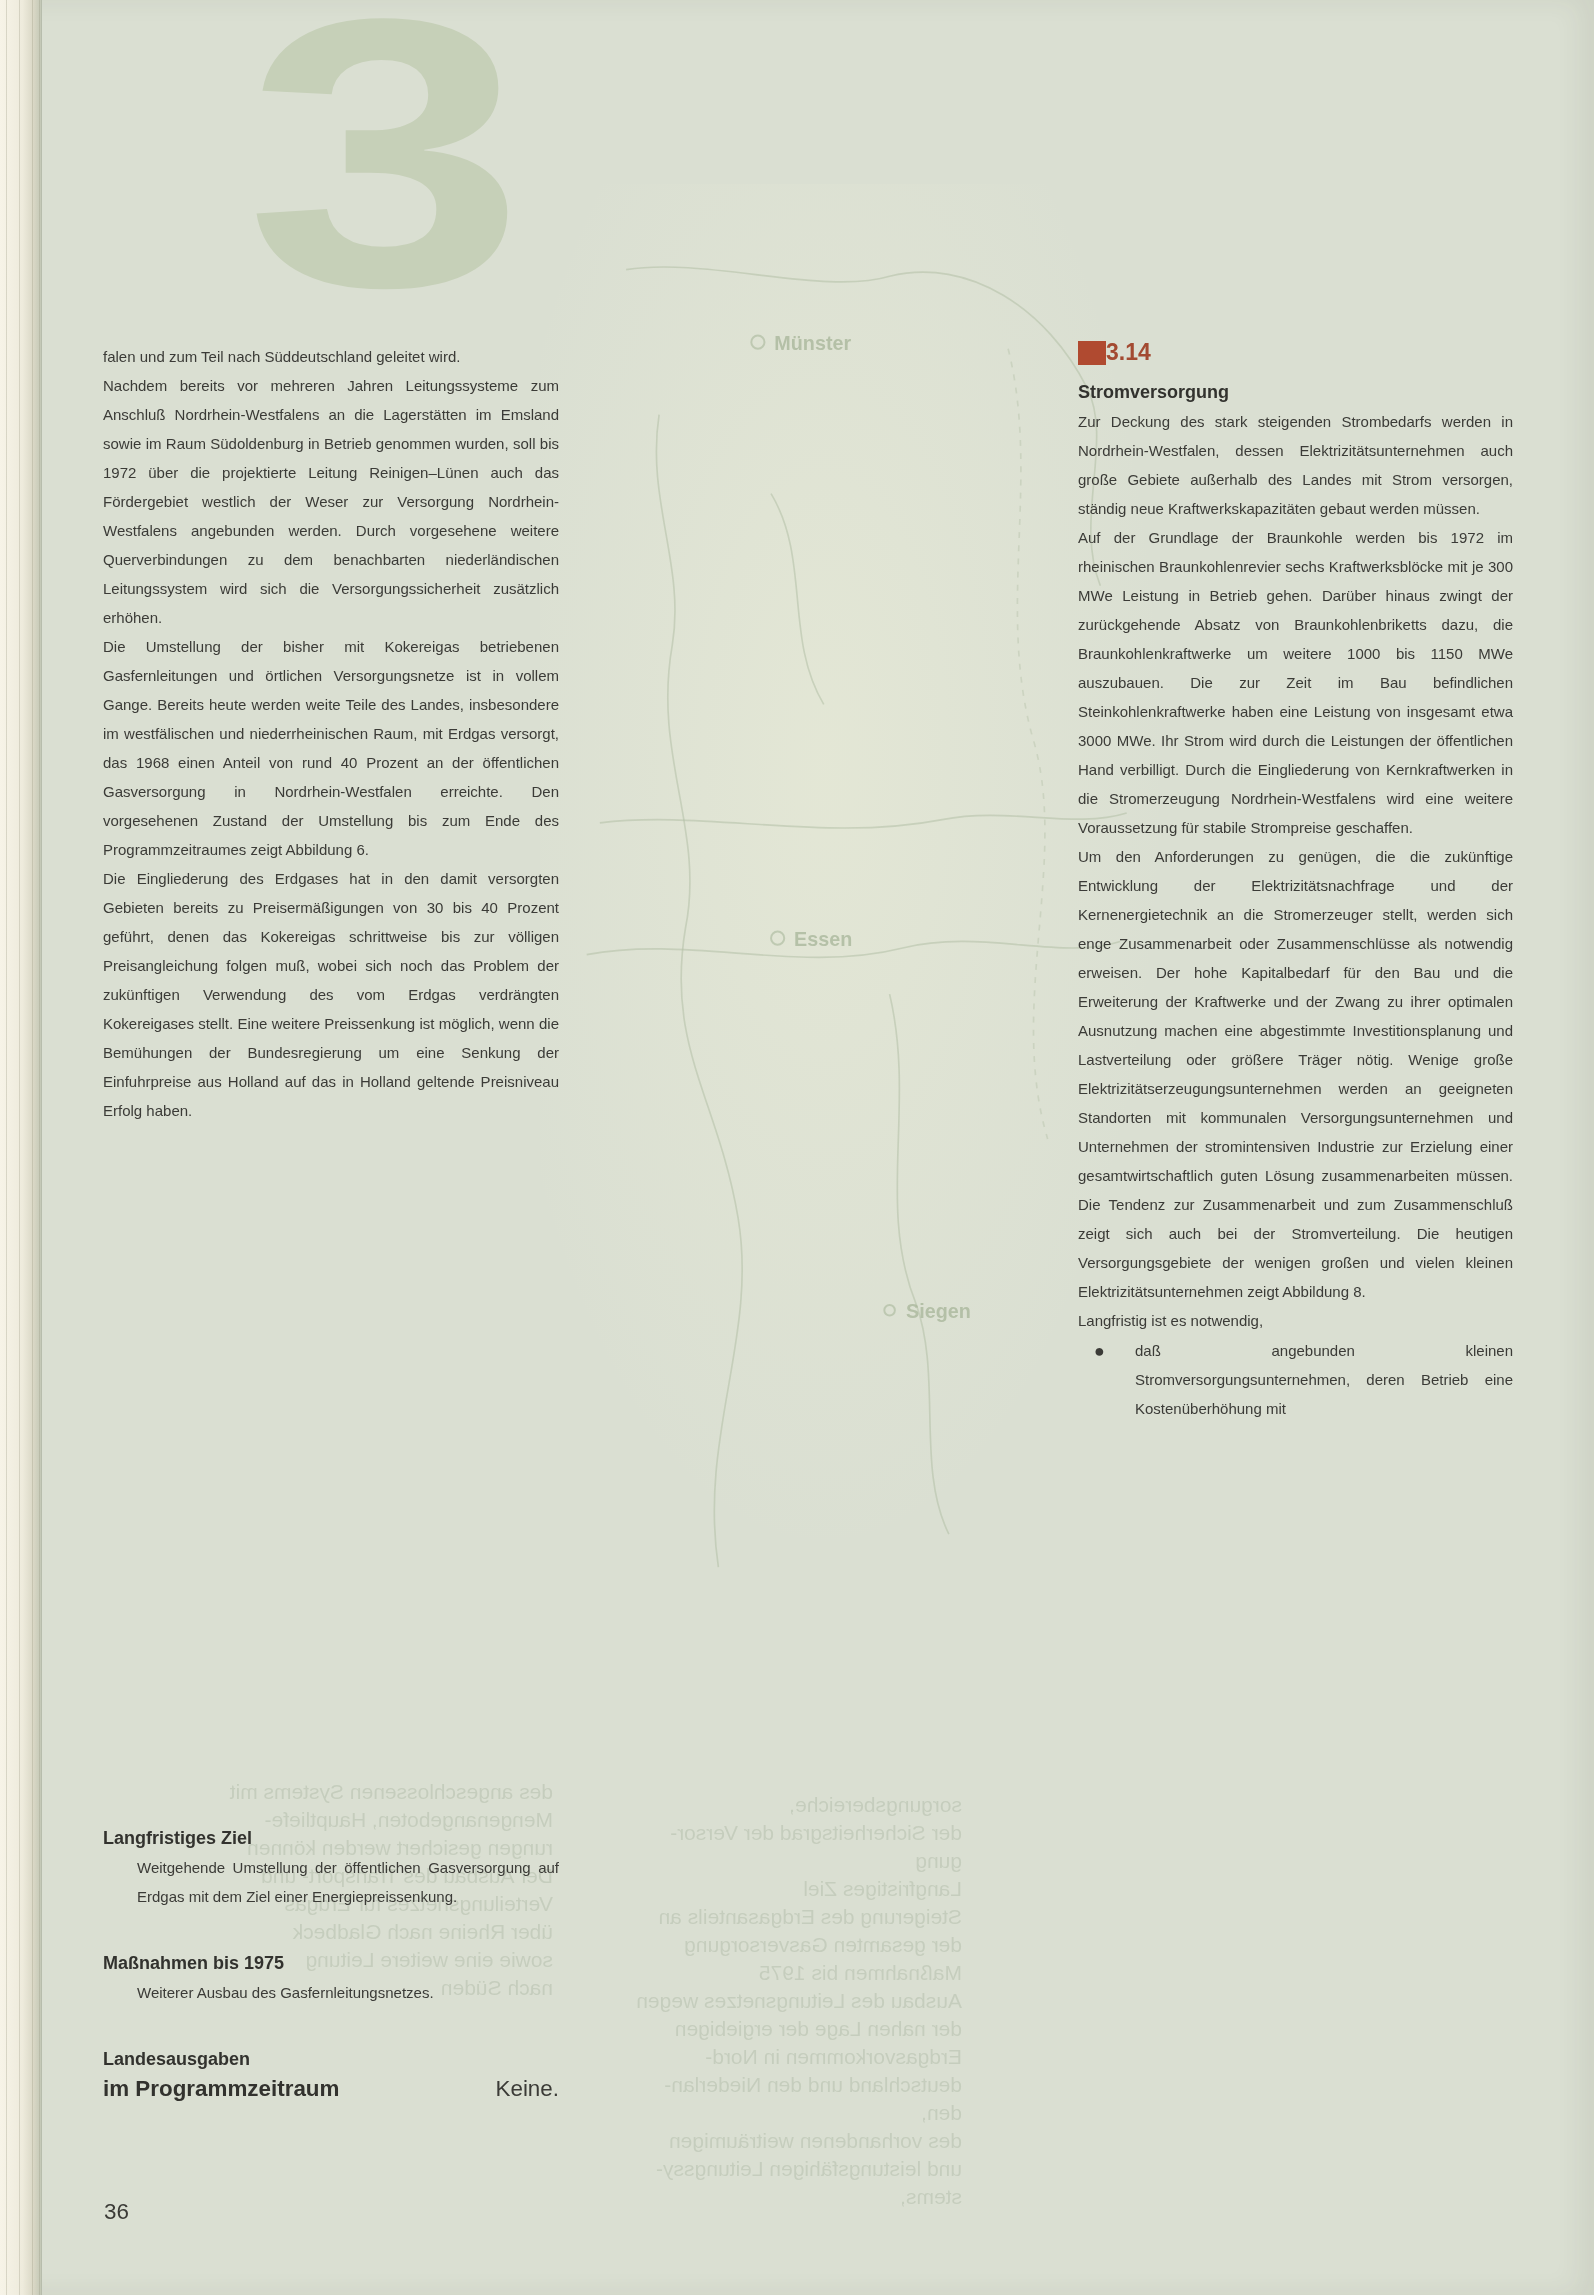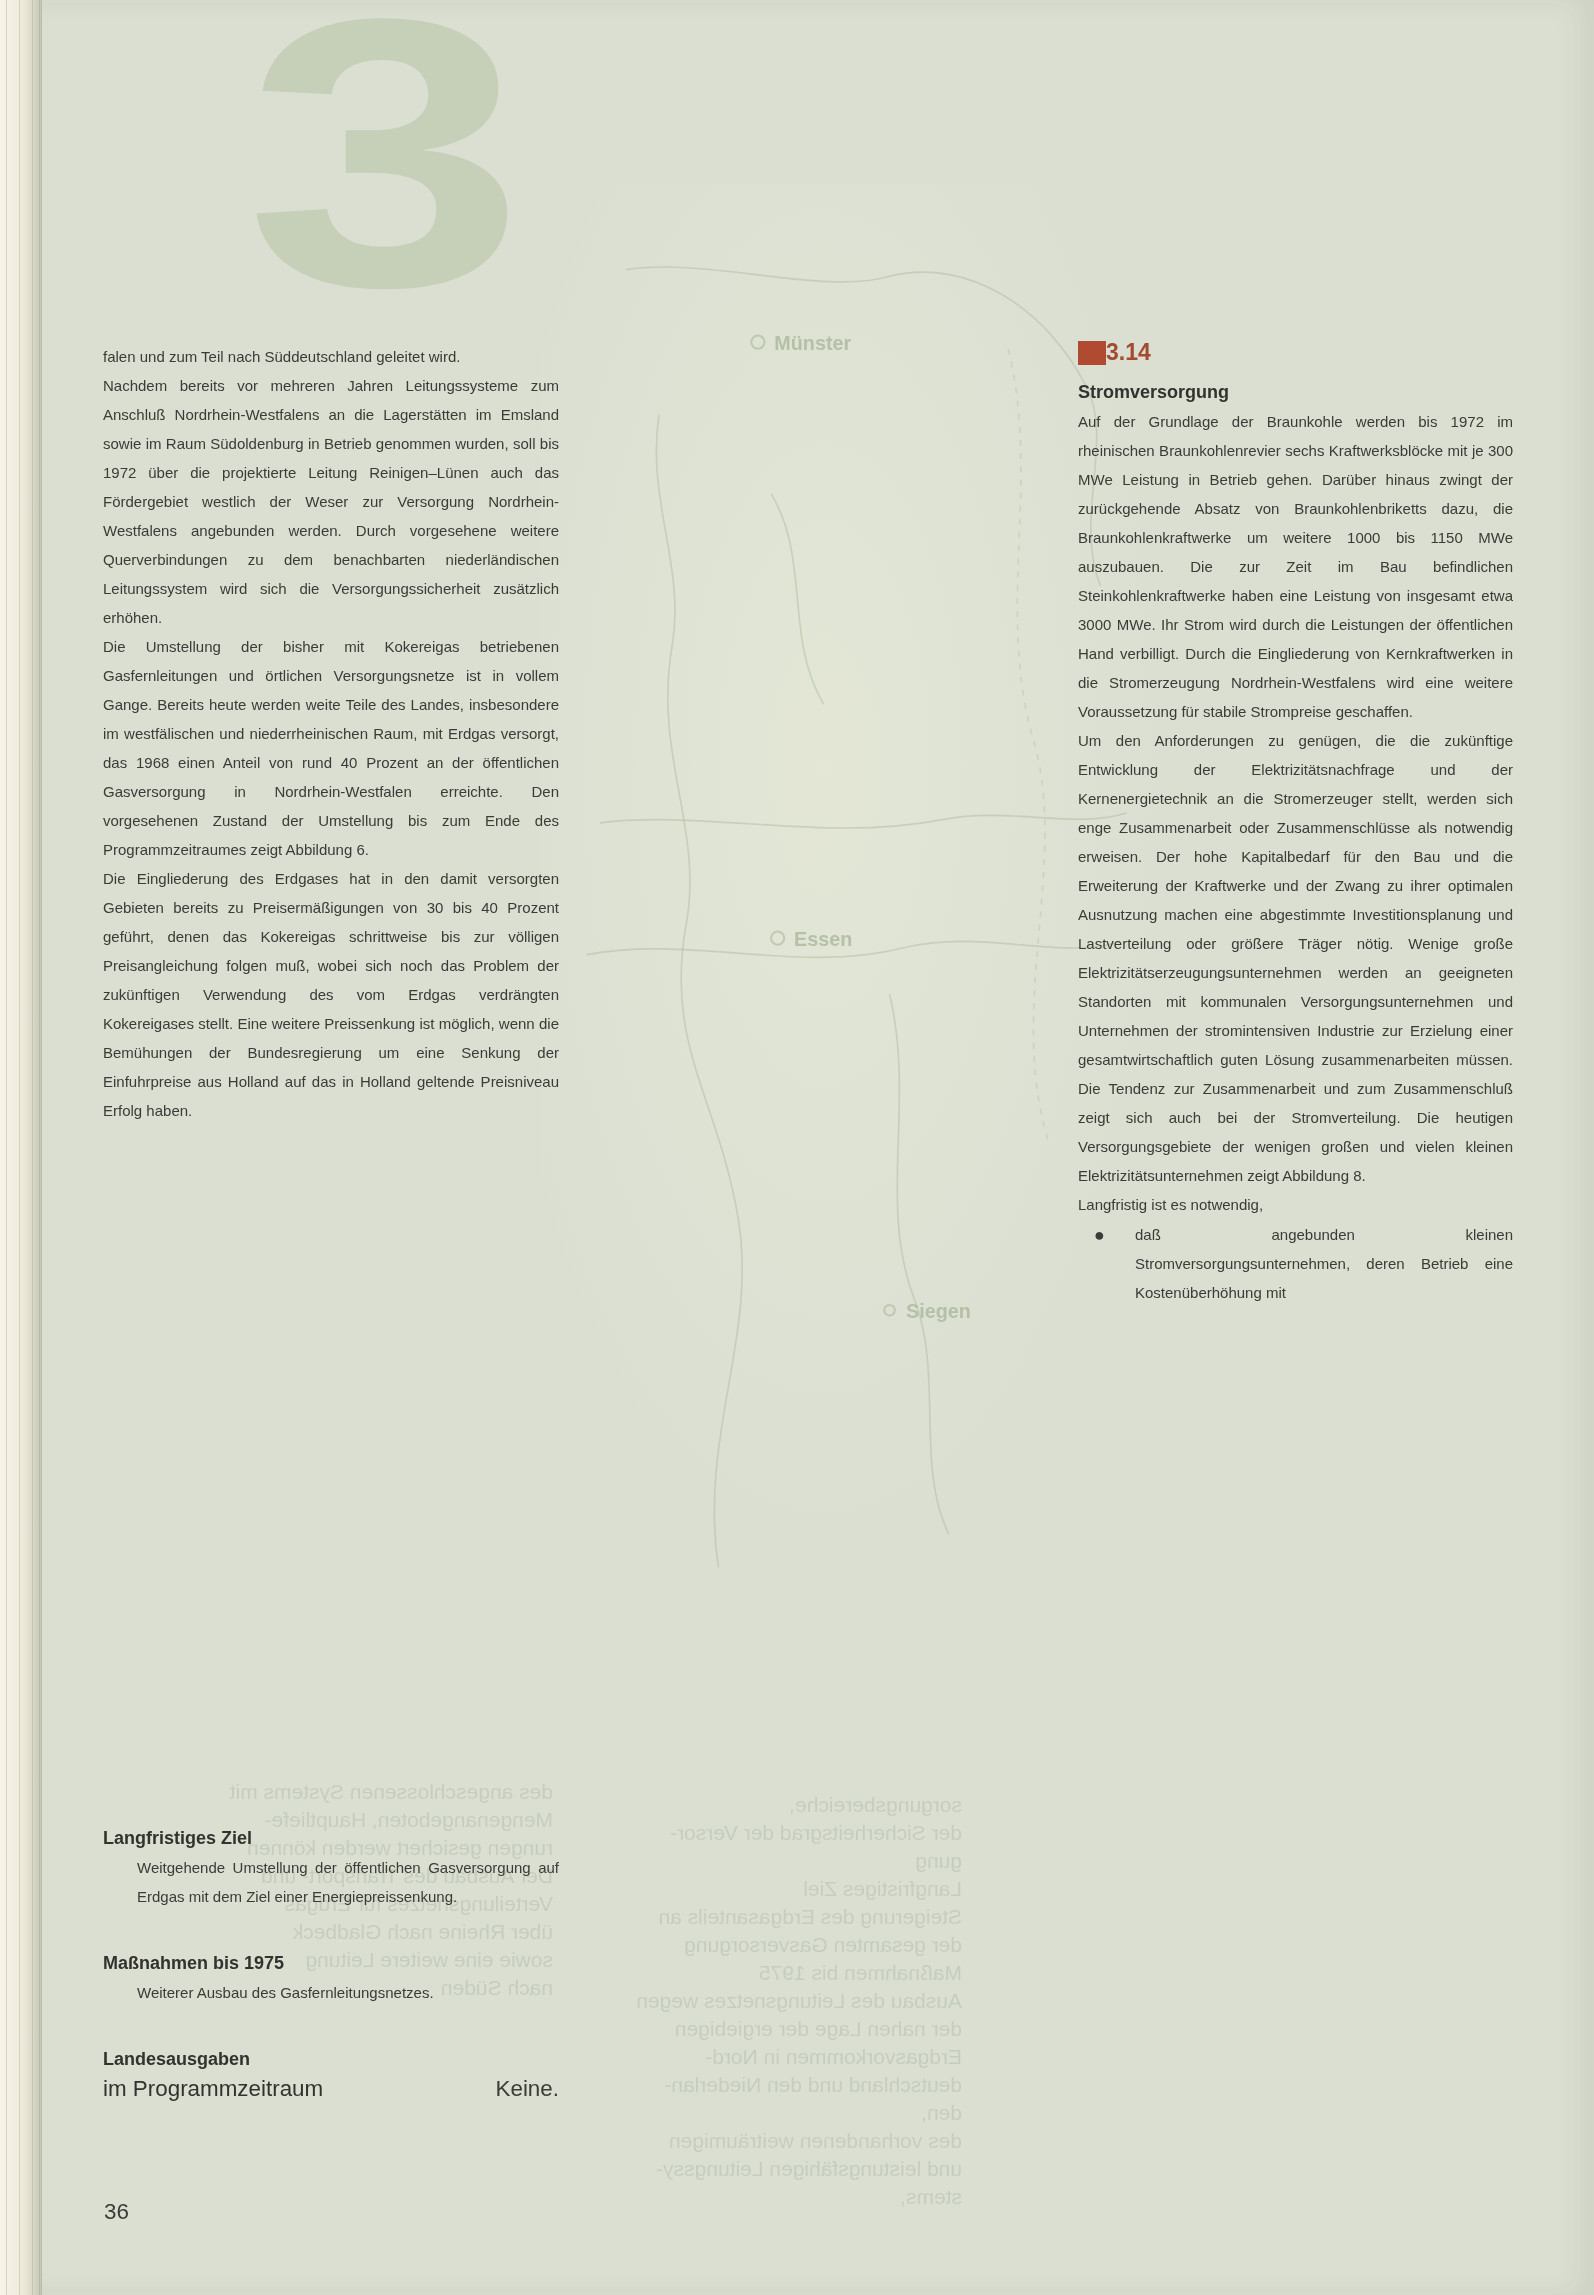--- a/index.html
+++ b/index.html
@@ -69,21 +69,21 @@
   }
 
   
   .goals { position:absolute; left:103px; top:1824px; width:456px; }
   .goals .indent { padding-left:34px; }
   .goals .mt { margin-top:38px; }
   .exprow {
     display:flex; justify-content:space-between; align-items:baseline;
     font-size:22.4px; line-height:29px;
   }
-  .exprow .lbl { font-weight:normal; color:#32322e; }
+  .exprow .lbl { font-weight:bold; color:#32322e; }
 
   
   .sechead { display:flex; align-items:center; margin-bottom:12px; }
   .redsq { width:28px; height:24px; background:#b04a30; display:inline-block; }
   .secnum { font-size:23px; font-weight:bold; color:#a34a31; }
   .coltitle { margin:0 0 22.4px 0; }
 
   .bullet-item { position:relative; padding-left:57px; margin-top:1.3px; }
   .bullet-item .dot {
     position:absolute; left:16px; top:0.7px;
@@ -167,20 +167,21 @@
     </div>
   </div>
 
   <div class="col col-right">
     <div class="sechead">
       <span class="redsq"></span>
       <span class="secnum">3.14</span>
     </div>
     <h3 class="head coltitle">Stromversorgung</h3>
 
+    <p class="body">Zur Deckung des stark steigenden Strombedarfs werden in Nordrhein-Westfalen, dessen Elektrizitätsunternehmen auch große Gebiete außerhalb des Landes mit Strom versorgen, ständig neue Kraftwerkskapazitäten gebaut werden müssen.</p>
     <p class="body">Auf der Grundlage der Braunkohle werden bis 1972 im rheinischen Braunkohlenrevier sechs Kraftwerksblöcke mit je 300 MWe Leistung in Betrieb gehen. Darüber hinaus zwingt der zurückgehende Absatz von Braunkohlenbriketts dazu, die Braunkohlenkraftwerke um weitere 1000 bis 1150 MWe auszubauen. Die zur Zeit im Bau befindlichen Steinkohlenkraftwerke haben eine Leistung von insgesamt etwa 3000 MWe. Ihr Strom wird durch die Leistungen der öffentlichen Hand verbilligt. Durch die Eingliederung von Kernkraftwerken in die Stromerzeugung Nordrhein-Westfalens wird eine weitere Voraussetzung für stabile Strompreise geschaffen.</p>
     <p class="body">Um den Anforderungen zu genügen, die die zukünftige Entwicklung der Elektrizitätsnachfrage und der Kernenergietechnik an die Stromerzeuger stellt, werden sich enge Zusammenarbeit oder Zusammenschlüsse als notwendig erweisen. Der hohe Kapitalbedarf für den Bau und die Erweiterung der Kraftwerke und der Zwang zu ihrer optimalen Ausnutzung machen eine abgestimmte Investitionsplanung und Lastverteilung oder größere Träger nötig. Wenige große Elektrizitätserzeugungsunternehmen werden an geeigneten Standorten mit kommunalen Versorgungsunternehmen und Unternehmen der stromintensiven Industrie zur Erzielung einer gesamtwirtschaftlich guten Lösung zusammenarbeiten müssen. Die Tendenz zur Zusammenarbeit und zum Zusammenschluß zeigt sich auch bei der Stromverteilung. Die heutigen Versorgungsgebiete der wenigen großen und vielen kleinen Elektrizitätsunternehmen zeigt Abbildung 8.</p>
     <p class="body">Langfristig ist es notwendig,</p>
 
     <div class="bullet-item">
       <span class="dot">●</span>
       <p class="body">daß angebunden kleinen Stromversorgungsunternehmen, deren Betrieb eine Kostenüberhöhung mit</p>
     </div>
   </div>
 

